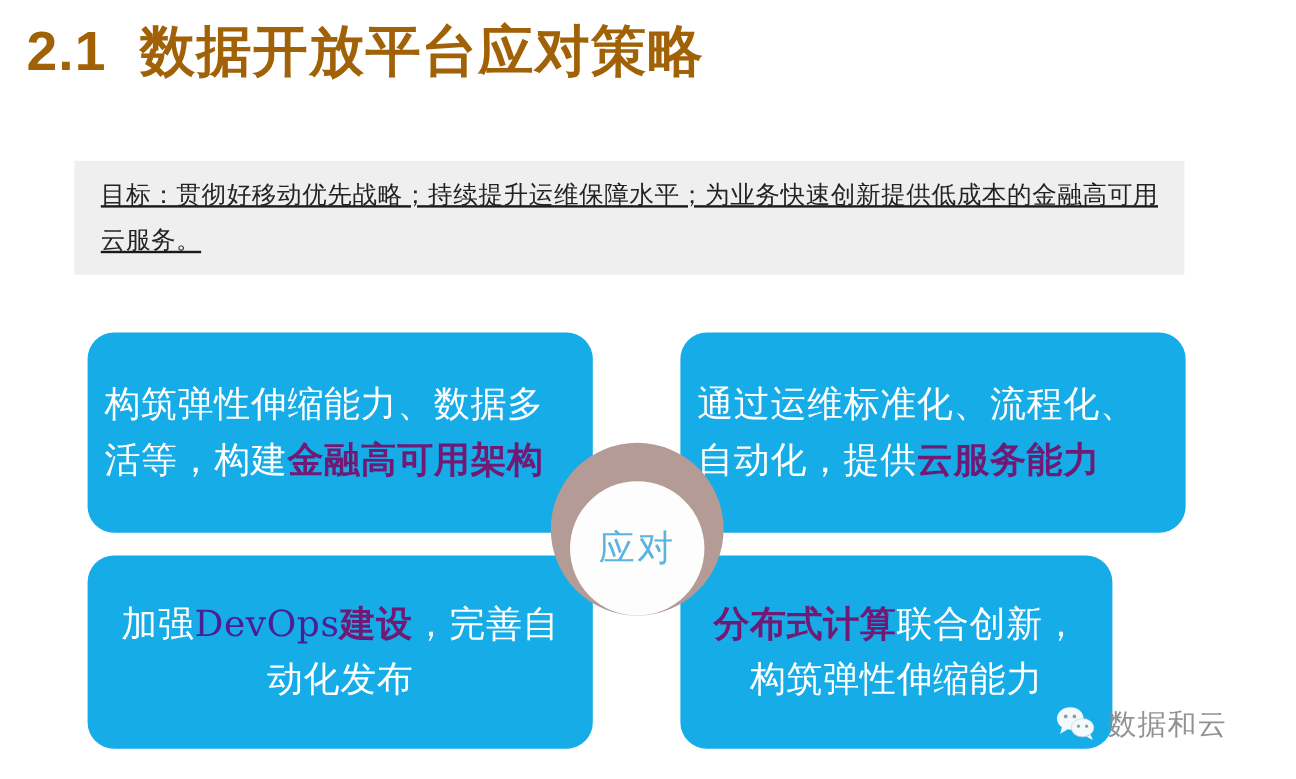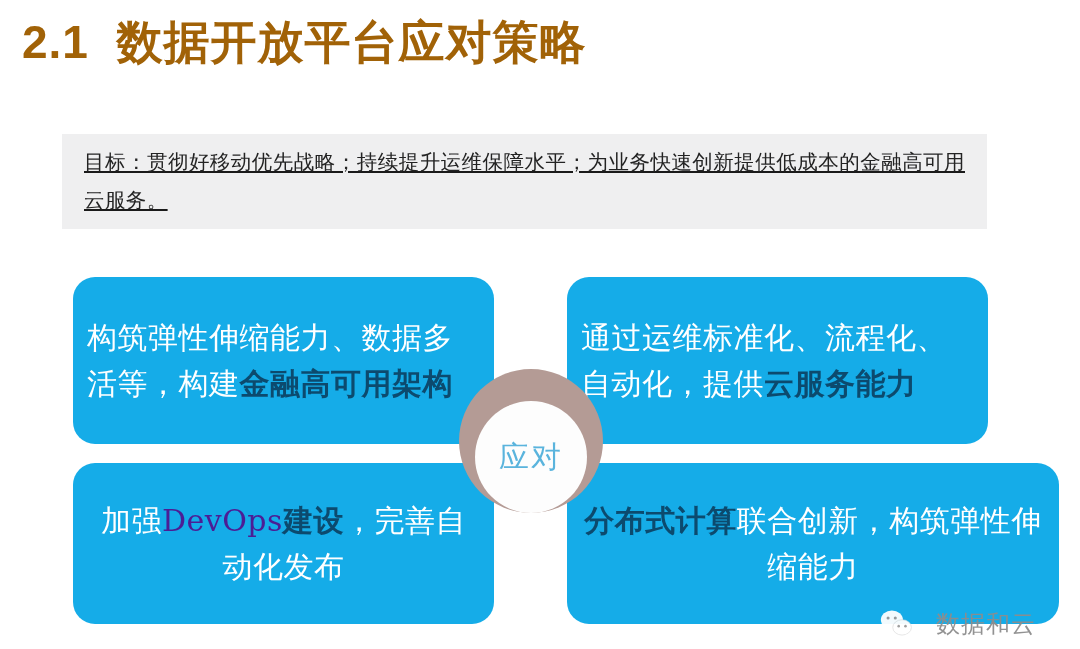--- a/index.html
+++ b/index.html
@@ -73,31 +73,31 @@
   .card-text {
     font-size: 30px;
     line-height: 46px;
     color: #ffffff;
     text-align: center;
     letter-spacing: 0.5px;
     font-weight: normal;
   }
   .card-text .em {
     font-weight: bold;
-    color: #0c4a6e;
+    color: #701a75;
   }
   .card-text .latin {
     font-family: "DejaVu Serif", "Liberation Serif", serif;
     color: #4c1d95;
   }
 
   #card-tl { left: 73px;  top: 277px; width: 421px; height: 167px; }
   #card-tr { left: 567px; top: 277px; width: 421px; height: 167px; }
   #card-bl { left: 73px;  top: 463px; width: 421px; height: 161px; }
-  #card-br { left: 567px; top: 463px; width: 492px; height: 161px; }
+  #card-br { left: 567px; top: 463px; width: 360px; height: 161px; }
 
   #card-tl .card-text { text-align: left; }
   #card-tr .card-text { text-align: left; }
 
   
   #center-hub {
     position: absolute;
     left: 459px;
     top: 369px;
     width: 144px;
@@ -121,24 +121,24 @@
   #center-hub-label {
     font-size: 30px;
     color: #5ab4dd;
     letter-spacing: 2px;
   }
 
   
   #watermark {
     position: absolute;
     left: 880px;
-    top: 608px;
-    display: flex;
-    align-items: center;
-    gap: 22px;
+    top: 588px;
+    display: flex;
+    align-items: flex-start;
+    gap: 9px;
     z-index: 9;
     opacity: 0.95;
   }
   #watermark-icon { width: 34px; height: 30px; display: block; }
   #watermark-label {
     font-size: 24px;
     color: #8d8d8d;
     letter-spacing: 1px;
     font-family: "DejaVu Serif", "Liberation Serif", serif;
   }

